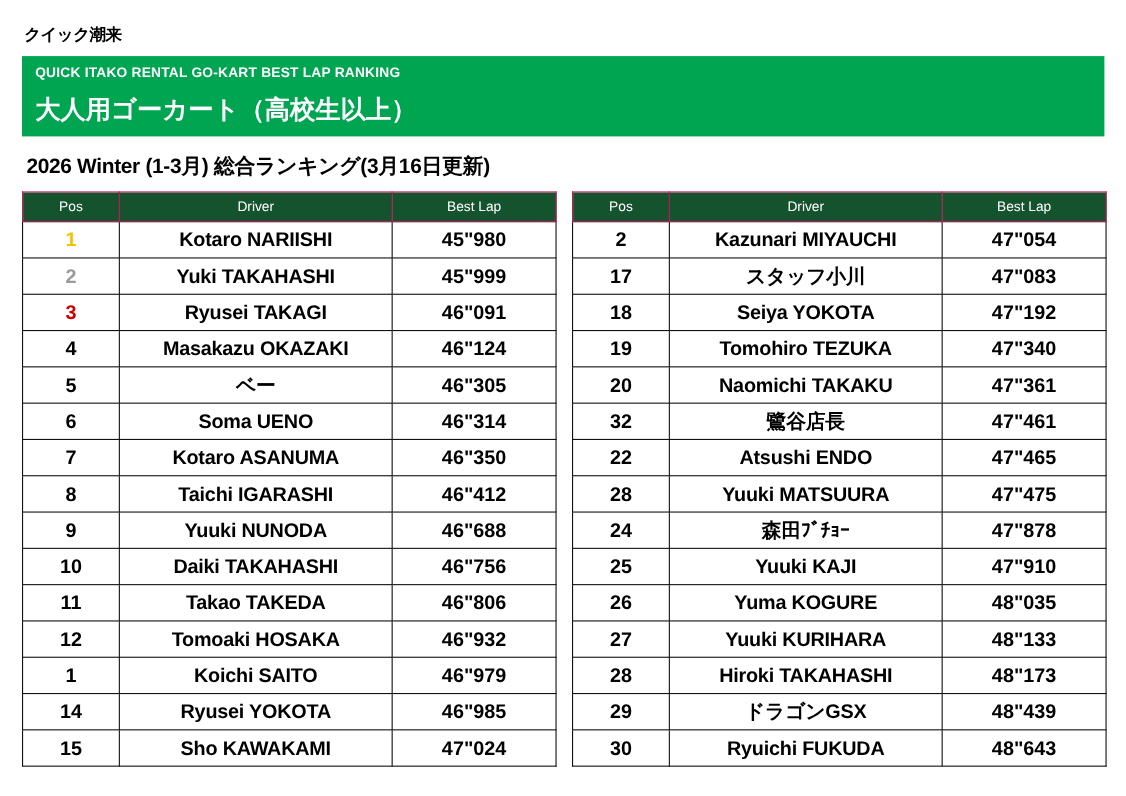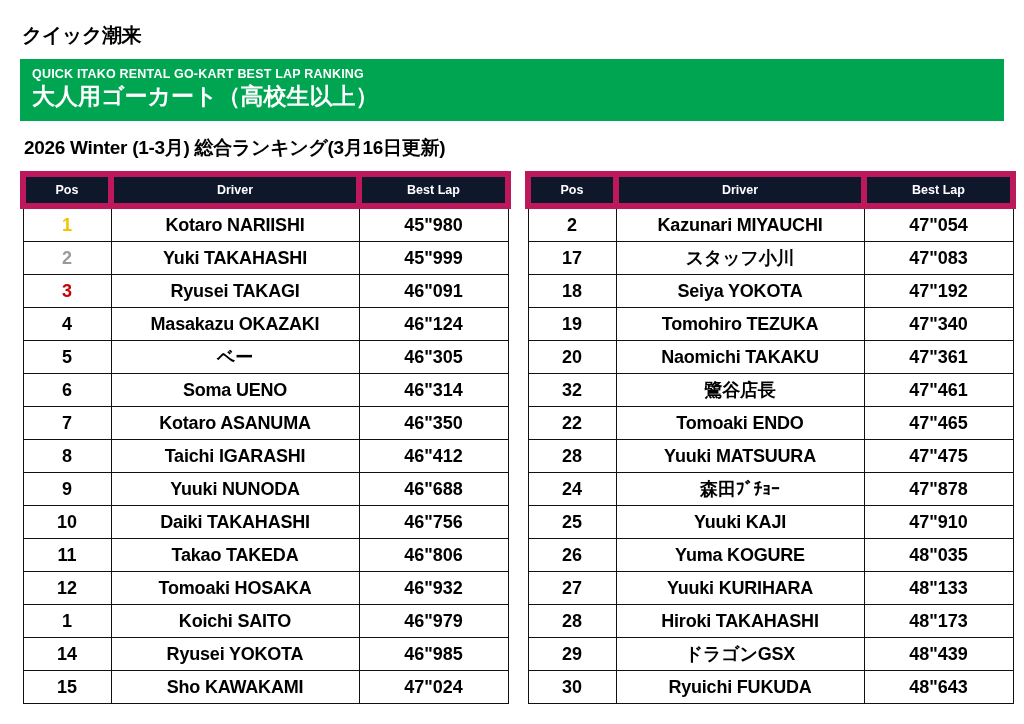--- a/index.html
+++ b/index.html
@@ -15,38 +15,38 @@
     overflow: hidden;
   }
   .page {
     position: relative;
     width: 1024px;
     height: 724px;
     box-sizing: border-box;
     padding: 0 20px;
   }
   .brand {
-    font-size: 20px;
+    font-size: 15px;
     font-weight: bold;
     letter-spacing: -0.5px;
     padding: 22px 0 10px 2px;
     color: #000;
   }
   .banner {
     background: #00a552;
     color: #ffffff;
     padding: 8px 12px 12px 12px;
     box-sizing: border-box;
     width: 984px;
   }
   .banner-sub {
     font-size: 12.5px;
     font-weight: bold;
     letter-spacing: 0.2px;
-    margin-bottom: 3px;
+    margin-bottom: 14px;
   }
   .banner-title {
     font-size: 23px;
     font-weight: bold;
     letter-spacing: 0px;
     line-height: 1.1;
   }
   .season {
     font-size: 19px;
     font-weight: bold;
@@ -56,25 +56,25 @@
   .tables {
     display: flex;
     gap: 14px;
   }
   table.rank {
     border-collapse: collapse;
     width: 485px;
     table-layout: fixed;
   }
   table.rank th {
-    background: #0f172a;
+    background: #14532d;
     color: #ffffff;
     font-size: 12.5px;
-    font-weight: bold;
-    border: 6px solid #be185d;
+    font-weight: normal;
+    border: 1px solid #be185d;
     height: 26px;
     padding: 0;
   }
   table.rank td {
     border: 1px solid #111111;
     height: 32px;
     padding: 0;
     text-align: center;
     font-size: 18px;
     font-weight: bold;
@@ -236,21 +236,21 @@
             <td class="driver">Naomichi TAKAKU</td>
             <td class="lap">47"361</td>
           </tr>
           <tr>
             <td class="pos ">32</td>
             <td class="driver">鷺谷店長</td>
             <td class="lap">47"461</td>
           </tr>
           <tr>
             <td class="pos ">22</td>
-            <td class="driver">Tomoaki ENDO</td>
+            <td class="driver">Atsushi ENDO</td>
             <td class="lap">47"465</td>
           </tr>
           <tr>
             <td class="pos ">28</td>
             <td class="driver">Yuuki MATSUURA</td>
             <td class="lap">47"475</td>
           </tr>
           <tr>
             <td class="pos ">24</td>
             <td class="driver">森田ﾌﾞﾁｮｰ</td>

